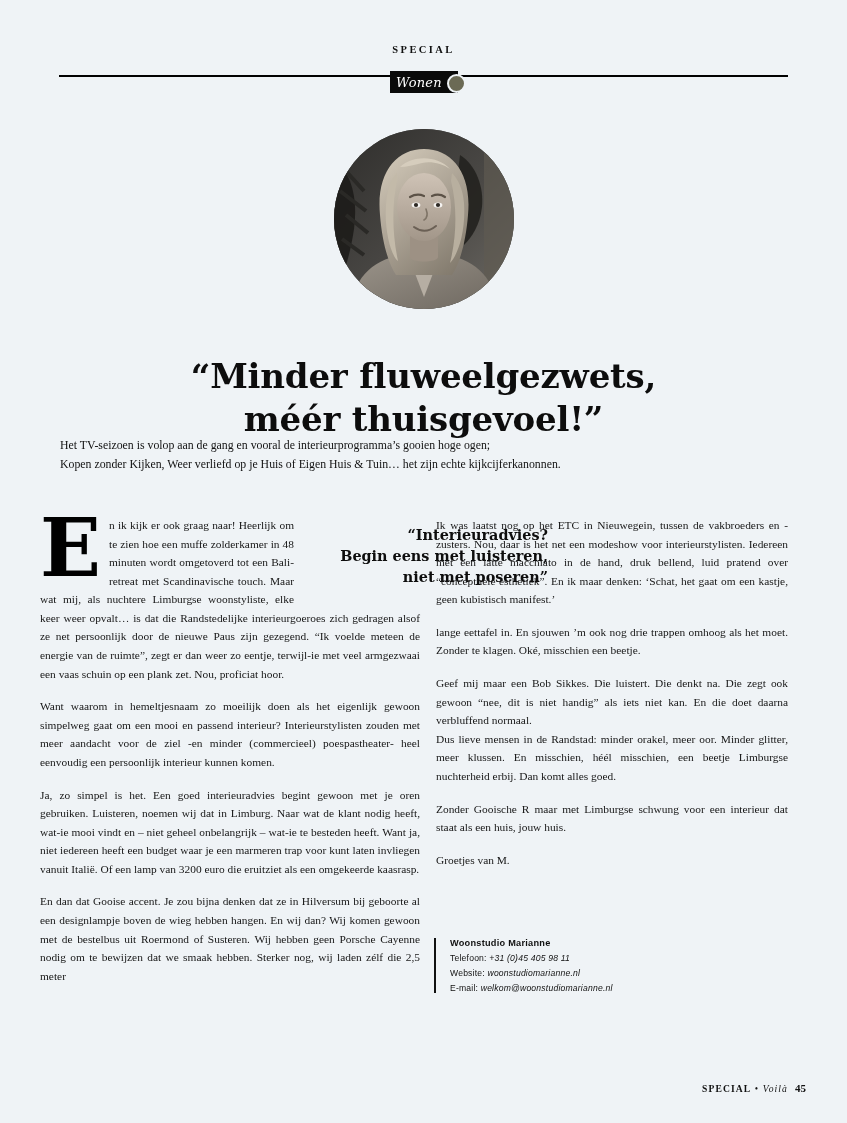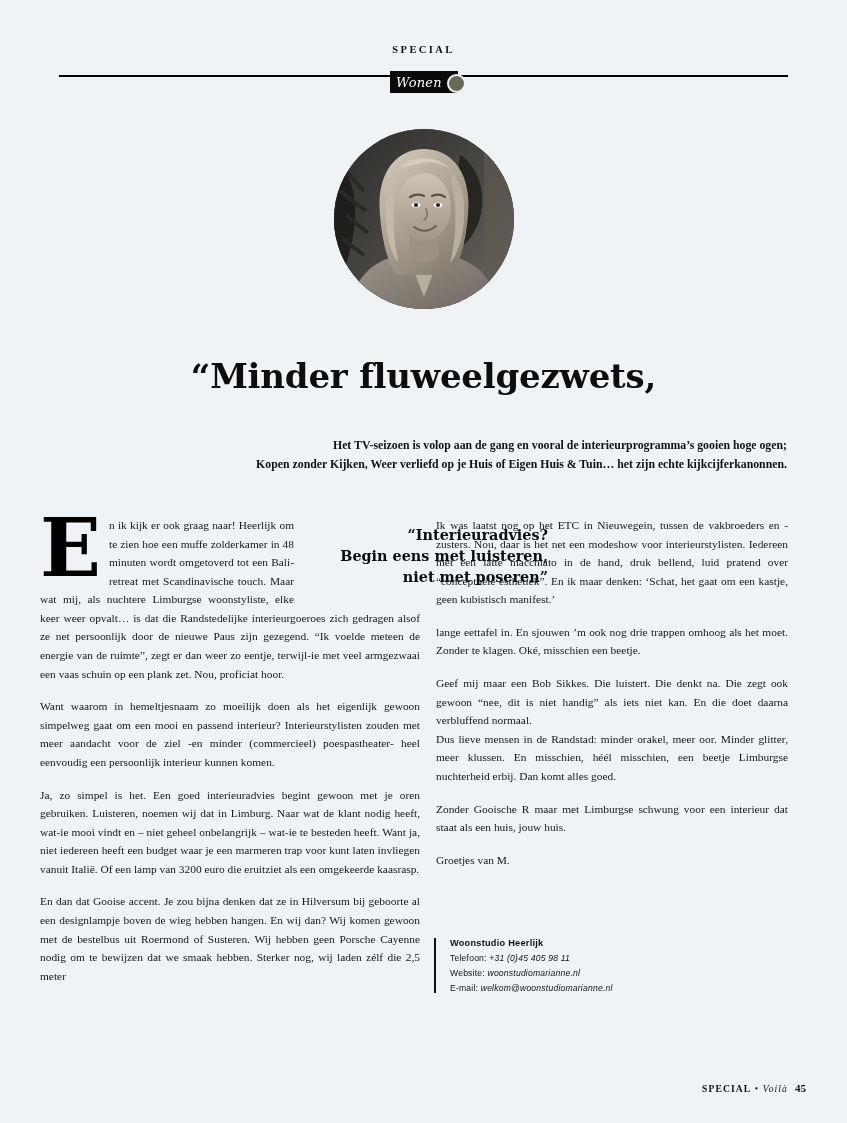--- a/index.html
+++ b/index.html
@@ -112,23 +112,23 @@
     color: #0d0d0d;
   }
   .headline .l2 { display: block; }
 
   
   .standfirst {
     position: absolute;
     left: 60px;
     top: 436px;
     width: 727px;
-    text-align: right;
-    font-family: "Liberation Serif", serif;
-    font-weight: 700;
+    text-align: left;
+    font-family: "Liberation Serif", serif;
+    font-weight: 400;
     font-size: 11.8px;
     line-height: 1.62;
     color: #111;
   }
   .standfirst .sf2 { display: block; }
 
   
   .col {
     position: absolute;
     font-family: "Liberation Serif", serif;
@@ -299,20 +299,21 @@
 
       <path d="M80 98 q11 8 22 -1" stroke="#6b6055" stroke-width="2" fill="none" stroke-linecap="round"></path>
       <path d="M83 98 q9 4 17 -1 q-8 5 -17 1 Z" fill="#e8e2d6" opacity="0.8"></path>
 
       <rect width="180" height="180" fill="none"></rect>
     </svg>
   </div>
 
   <h1 class="headline">
     <span class="l1">“Minder fluweelgezwets,</span>
+    <span class="l2">méér thuisgevoel!”</span>
   </h1>
 
   <div class="standfirst">
     <span class="sf1">Het TV-seizoen is volop aan de gang en vooral de interieurprogramma’s gooien hoge ogen;</span>
     <span class="sf2">Kopen zonder Kijken, Weer verliefd op je Huis of Eigen Huis &amp; Tuin… het zijn echte kijkcijferkanonnen.</span>
   </div>
 
   <div class="col col-left">
     <p><span class="shelf"></span><span class="dropcap">E</span><span>n ik kijk er ook graag naar! Heerlijk om te zien hoe een muffe zolderkamer in 48 minuten wordt omgetoverd tot een Bali-retreat met Scandinavische touch. Maar wat mij, als nuchtere Limburgse woonstyliste, elke keer weer opvalt… is dat die Randstedelijke interieurgoeroes zich gedragen alsof ze net persoonlijk door de nieuwe Paus zijn gezegend. “Ik voelde meteen de energie van de ruimte”, zegt er dan weer zo eentje, terwijl-ie met veel armgezwaai een vaas schuin op een plank zet. Nou, proficiat hoor.</span></p>
     <p>Want waarom in hemeltjesnaam zo moeilijk doen als het eigenlijk gewoon simpelweg gaat om een mooi en passend interieur? Interieurstylisten zouden met meer aandacht voor de ziel -en minder (commercieel) poespastheater- heel eenvoudig een persoonlijk interieur kunnen komen.</p>
@@ -328,21 +329,21 @@
 
   <div class="col col-right">
     <p>Ik was laatst nog op het ETC in Nieuwegein, tussen de vakbroeders en -zusters. Nou, daar is het net een modeshow voor interieurstylisten. Iedereen met een latte macchiato in de hand, druk bellend, luid pratend over “conceptuele esthetiek”. En ik maar denken: ‘Schat, het gaat om een kastje, geen kubistisch manifest.’</p>
     <p>lange eettafel in. En sjouwen ’m ook nog drie trappen omhoog als het moet. Zonder te klagen. Oké, misschien een beetje.</p>
     <p><span>Geef mij maar een Bob Sikkes. Die luistert. Die denkt na. Die zegt ook gewoon “nee, dit is niet handig” als iets niet kan. En die doet daarna verbluffend normaal.</span><br><span>Dus lieve mensen in de Randstad: minder orakel, meer oor. Minder glitter, meer klussen. En misschien, héél misschien, een beetje Limburgse nuchterheid erbij. Dan komt alles goed.</span></p>
     <p>Zonder Gooische R maar met Limburgse schwung voor een interieur dat staat als een huis, jouw huis.</p>
     <p>Groetjes van M.</p>
   </div>
 
   <div class="contact">
-    <div class="cname">Woonstudio Heerlijk</div>
+    <div class="cname">Woonstudio Marianne</div>
     <div class="crow"><span>Telefoon:</span> <i>+31 (0)45 405 98 11</i></div>
     <div class="crow"><span>Website:</span> <i>woonstudiomarianne.nl</i></div>
     <div class="crow"><span>E-mail:</span> <i>welkom@woonstudiomarianne.nl</i></div>
   </div>
 
   <div class="footer">
     <span class="fs">SPECIAL</span>
     <span class="fsep">•</span>
     <span class="fv">Voilà</span>
     &nbsp;<span class="fp">45</span>

